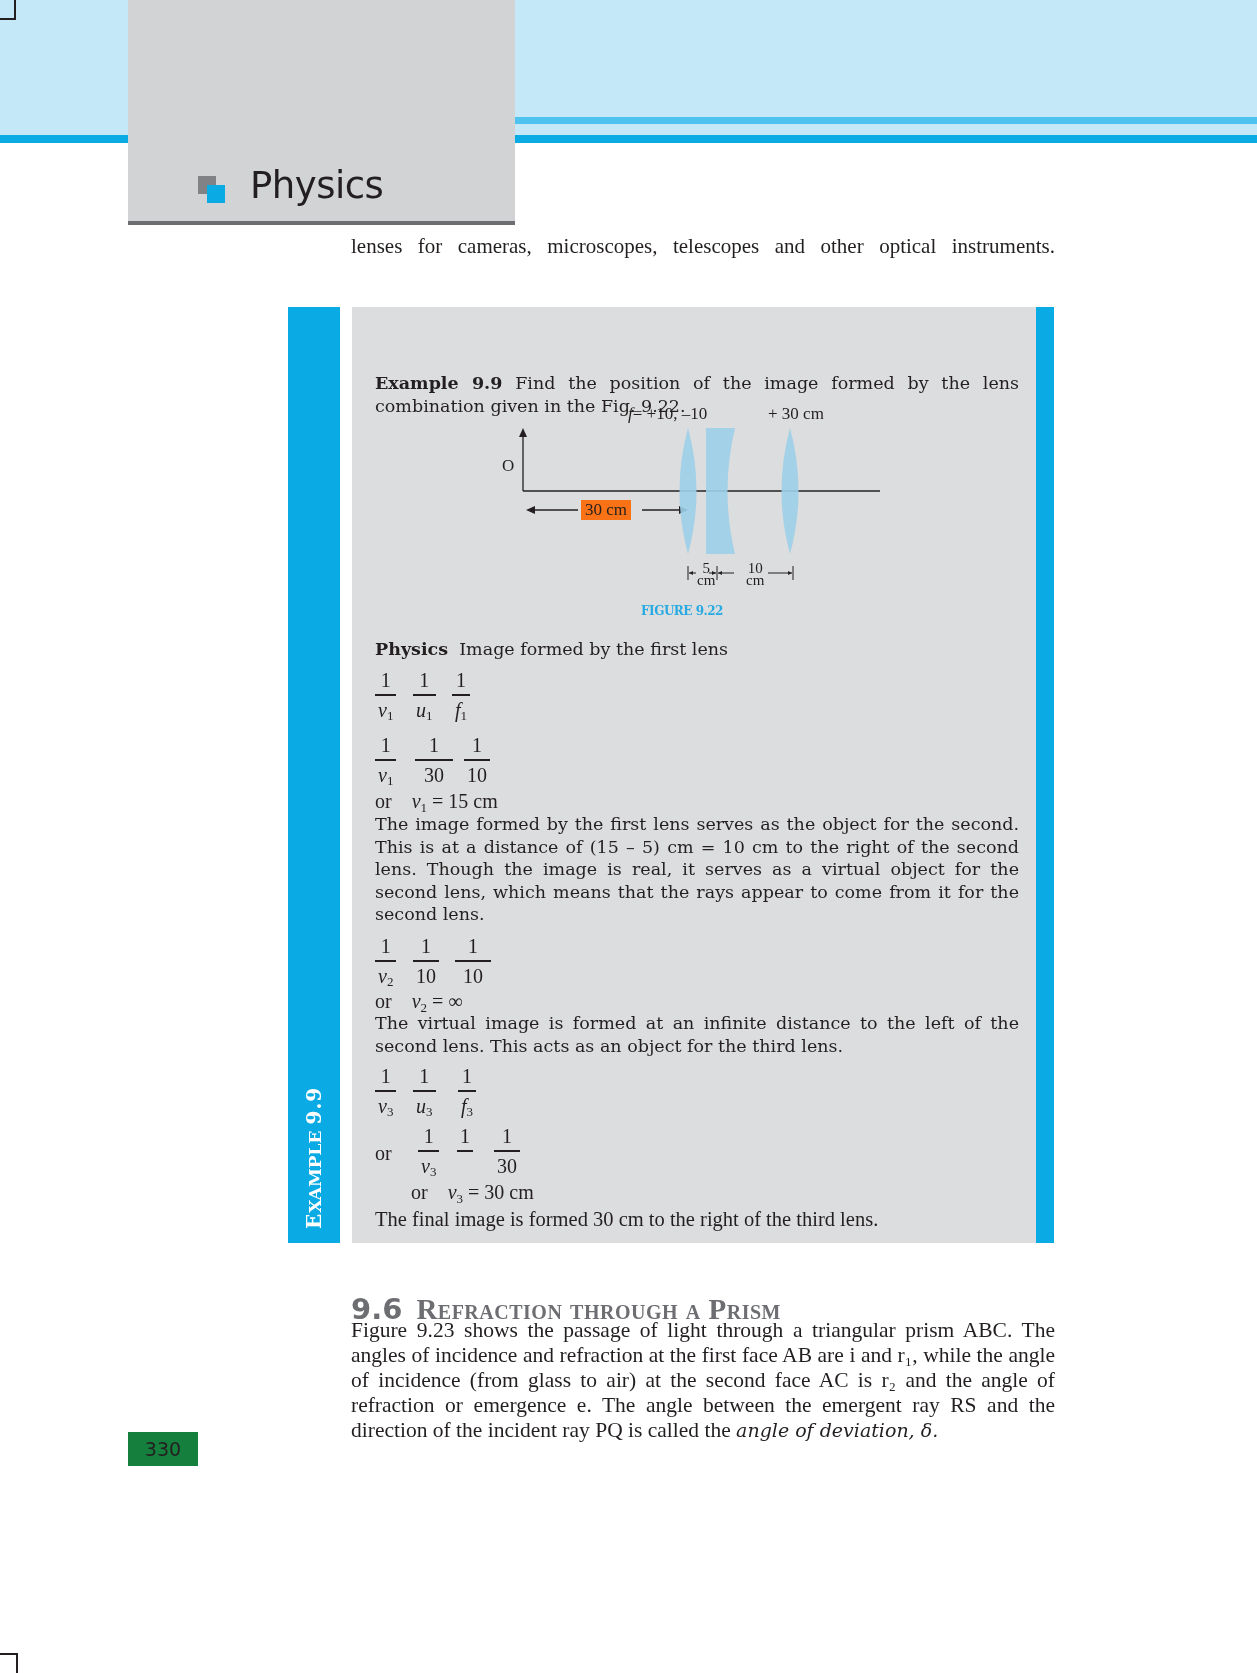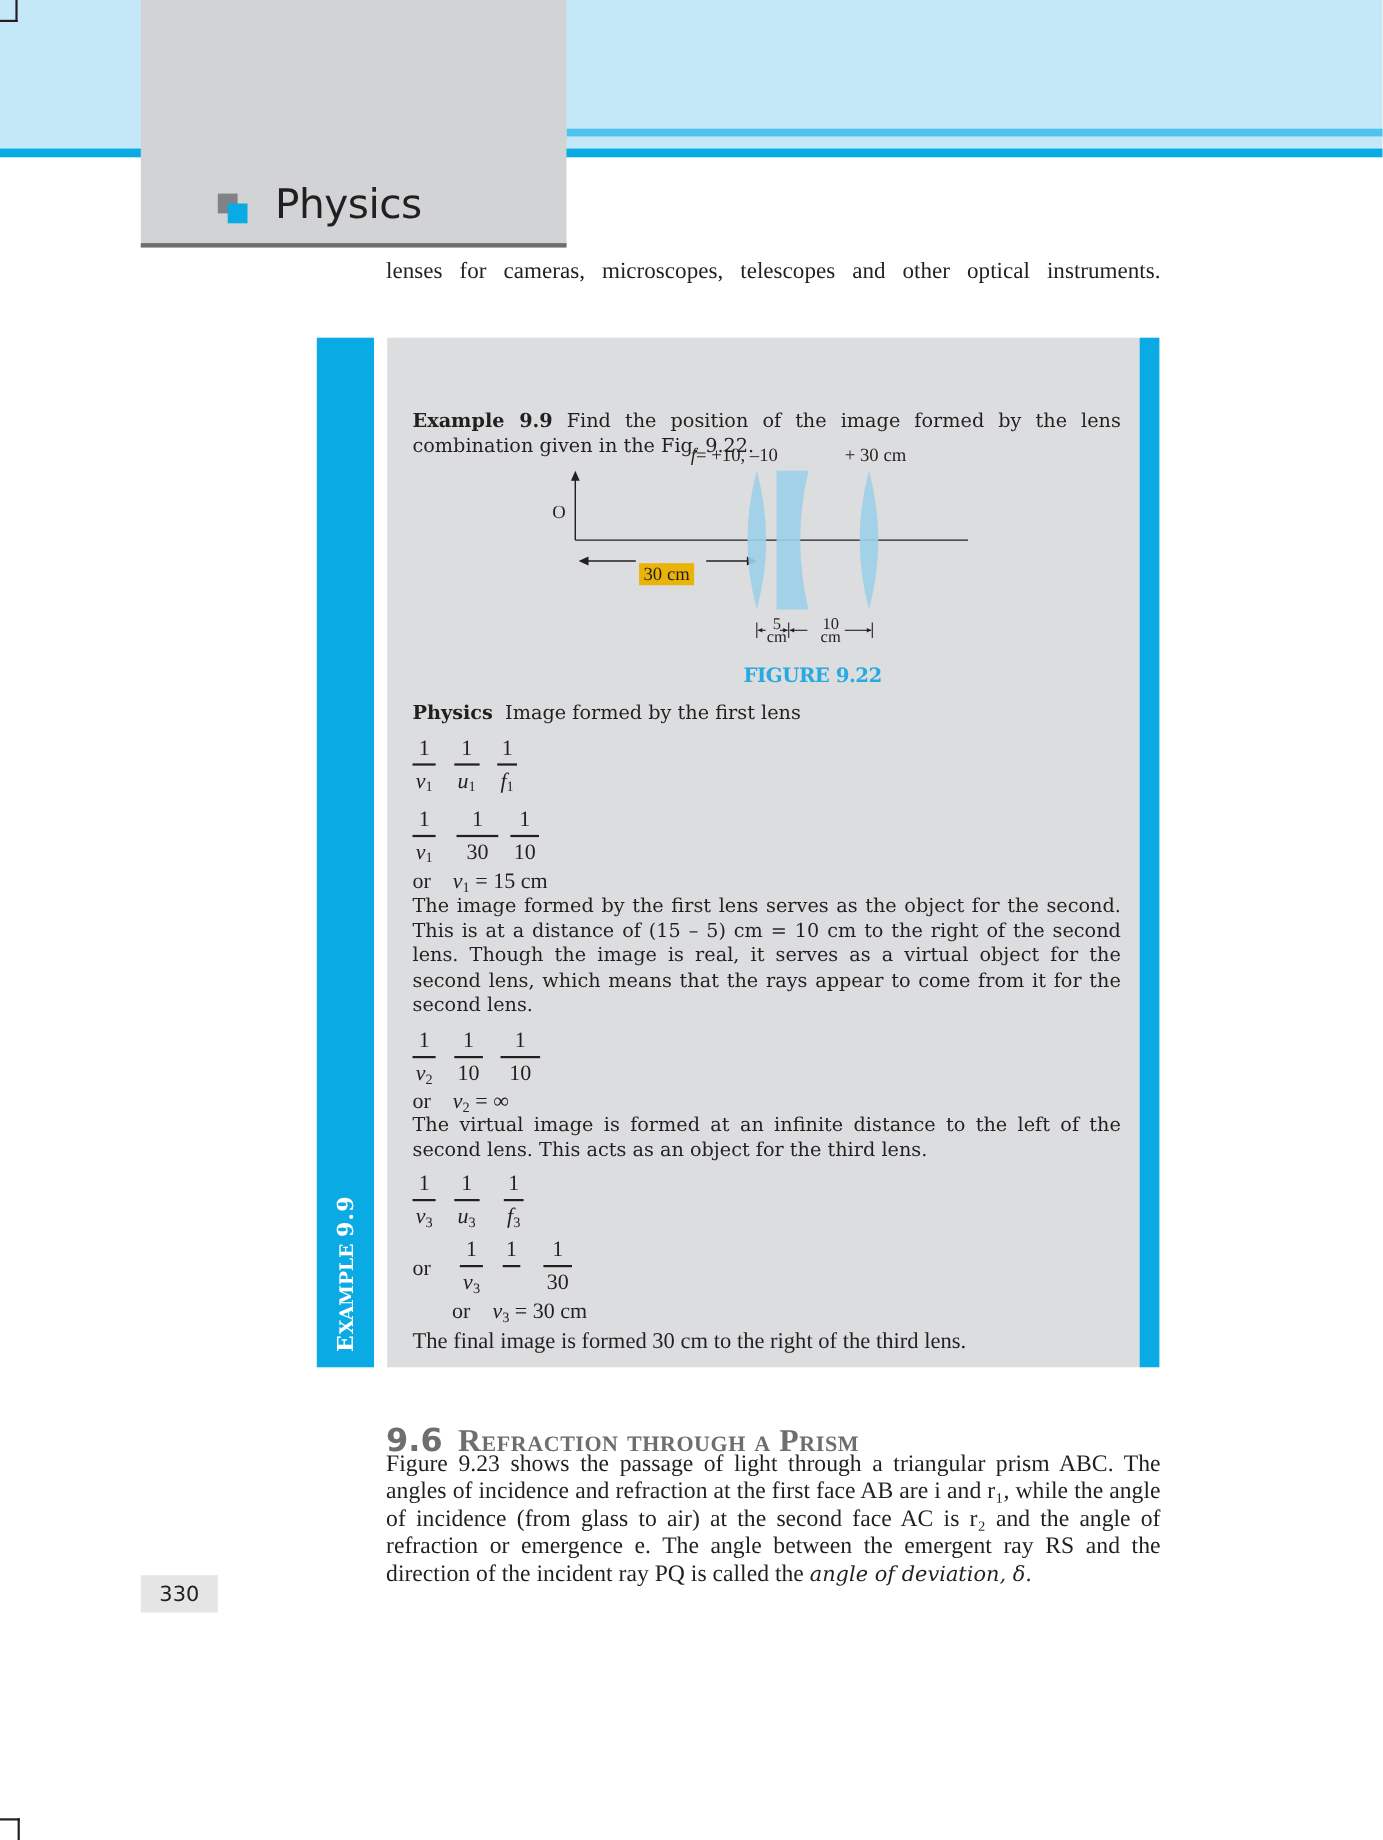--- a/index.html
+++ b/index.html
@@ -25,41 +25,41 @@
   .ex-sidebar-label { position: absolute; left: 0; top: 0; width: 936px; height: 52px; transform-origin: 0 0; transform: translate(0px, 936px) rotate(-90deg); color: #ffffff; font-family: "DejaVu Serif", serif; font-weight: bold; font-size: 17px; line-height: 52px; padding-left: 14px; }
   .ex-sidebar-label .big { font-size: 20px; letter-spacing: 1px; }
   .ex-body { position: absolute; left: 352px; top: 307px; width: 684px; height: 936px; background: #dcddde; }
   .ex-rightbar { position: absolute; left: 1036px; top: 307px; width: 18px; height: 936px; background: #0aabe4; }
 
   .ex-text { position: absolute; left: 375px; width: 644px; font-family: "DejaVu Serif", serif; font-size: 17.5px; line-height: 22.5px; color: #231f20; text-align: justify; }
   .ex-text b { font-weight: bold; }
   .ex-text.narrow { font-family: "Liberation Serif", serif; font-size: 20.5px; }
 
   .fig-label { position: absolute; font-family: "Liberation Serif", serif; font-size: 17px; color: #231f20; }
-  .fig-caption { position: absolute; left: 676px; top: 604px; font-family: "DejaVu Serif", serif; font-weight: bold; font-size: 18px; color: #27aae1; letter-spacing: -0.5px; }
+  .fig-caption { position: absolute; left: 641px; top: 604px; font-family: "DejaVu Serif", serif; font-weight: bold; font-size: 12px; color: #27aae1; letter-spacing: -0.5px; }
 
   .frac { position: absolute; display: inline-flex; flex-direction: column; align-items: center; font-family: "Liberation Serif", serif; font-size: 20px; line-height: 24px; }
   .frac .num { padding: 0 3px; }
   .frac .bar { width: 100%; height: 1.5px; background: #231f20; margin: 2px 0; }
   .frac .den { font-style: normal; padding: 0 3px; }
   .frac .den i { font-style: italic; }
   .frac .den sub { font-size: 13px; font-style: normal; vertical-align: -3px; }
 
   .eq-line { position: absolute; left: 375px; font-family: "Liberation Serif", serif; font-size: 20px; color: #231f20; white-space: pre; }
   .eq-line i { font-style: italic; }
   .eq-line sub { font-size: 13px; vertical-align: -4px; }
 
   .section-head { position: absolute; left: 351px; top: 1272px; font-family: "Liberation Serif", serif; font-weight: bold; color: #6d6e71; margin-top: 20px; }
   .section-head .num { font-family: "DejaVu Sans", sans-serif; font-size: 29px; margin-right: 14px; }
   .section-head .title { font-size: 29px; font-variant: small-caps; letter-spacing: 0.5px; }
 
   .body-para { position: absolute; left: 351px; top: 1318px; width: 704px; font-family: "Liberation Serif", serif; font-size: 21.5px; line-height: 25px; text-align: justify; color: #231f20; }
   .body-para .last { font-family: "DejaVu Serif", serif; font-style: italic; font-size: 19px; margin-top: 16px; }
 
-  .page-num { position: absolute; left: 128px; top: 1432px; width: 70px; height: 34px; background: #e5e5e5; font-family: "DejaVu Sans", sans-serif; font-size: 19px; text-align: center; line-height: 34px; color: #231f20; }
+  .page-num { position: absolute; left: 128px; top: 1432px; width: 70px; height: 34px; background: #15803d; font-family: "DejaVu Sans", sans-serif; font-size: 19px; text-align: center; line-height: 34px; color: #231f20; }
 </style>
 </head>
 <body>
 
 <div class="top-band"></div>
 <div class="stripe-light"></div>
 <div class="stripe-dark"></div>
 <div class="crop-tl"></div>
 <div class="crop-bl"></div>
 
@@ -77,21 +77,21 @@
 </div>
 <div class="ex-body"></div>
 <div class="ex-rightbar"></div>
 
 <div class="ex-text" style="top:336px;margin-top:36px;"><b>Example 9.9</b> <span>Find the position of the image formed by the lens combination given in the Fig. 9.22.</span></div>
 
 <div>
   <div class="fig-label" style="left:628px; top:404px;"><i>f</i><span>= +10, –10</span></div>
   <div class="fig-label" style="left:768px; top:404px;">+ 30 cm</div>
   <div class="fig-label" style="left:502px; top:456px;">O</div>
-  <div class="fig-label" style="left:581px; top:500px; background:#eab308; padding:0 4px;margin-top:12px;">30 cm</div>
+  <div class="fig-label" style="left:581px; top:500px; background:#f97316; padding:0 4px;">30 cm</div>
   <svg style="position:absolute; left:490px; top:420px;" width="420" height="180">
 
     <line x1="33" y1="71" x2="390" y2="71" stroke="#231f20" stroke-width="1.3"></line>
 
     <line x1="33" y1="71" x2="33" y2="14" stroke="#231f20" stroke-width="1.3"></line>
     <polygon points="33,8 29,17 37,17" fill="#231f20"></polygon>
 
     <line x1="42" y1="90" x2="88" y2="90" stroke="#231f20" stroke-width="1.3"></line>
     <polygon points="36,90 45,86 45,94" fill="#231f20"></polygon>
     <line x1="152" y1="90" x2="190" y2="90" stroke="#231f20" stroke-width="1.3"></line>

